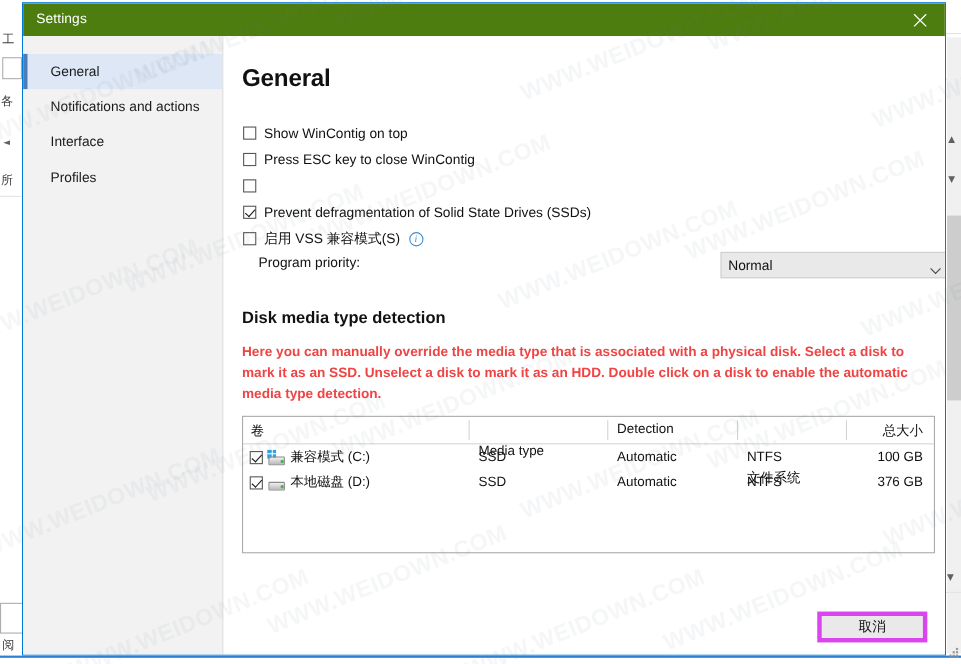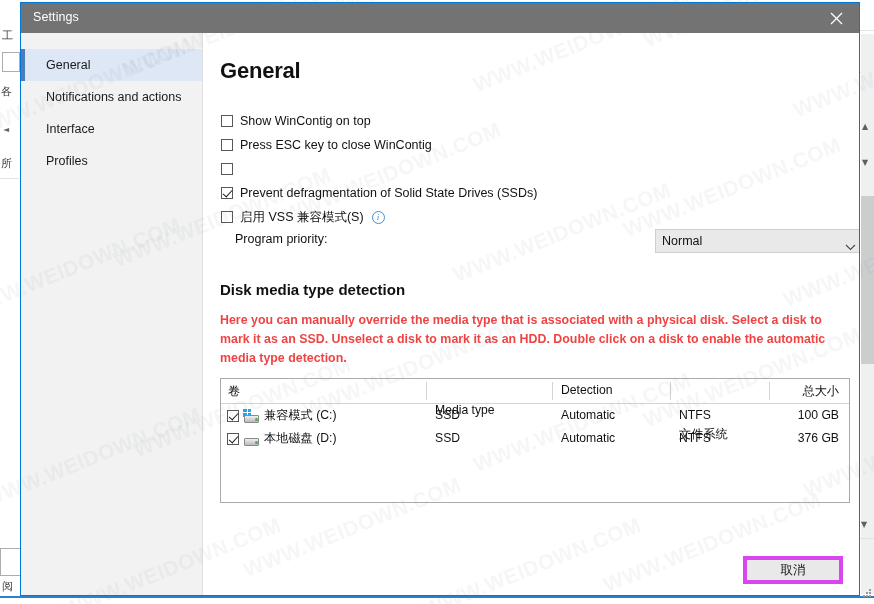--- a/index.html
+++ b/index.html
@@ -82,21 +82,21 @@
     width: 840px;
     height: 594px;
     background: #ffffff;
     border: 1px solid #0078d7;
     box-sizing: border-box;
     overflow: hidden;
   }
 
   .titlebar {
     position: absolute; left: 0; top: 0; right: 0; height: 30px;
-    background: #737373;
+    background: #4d7c0f;
     color: #ffffff;
   }
   .titlebar .title {
     position: absolute; left: 12px; top: 7px;
     font-size: 12.5px;
     color: #ffffff;
     letter-spacing: 0.1px;
   }
   .titlebar .close-btn {
     position: absolute; right: 0; top: 0; width: 46px; height: 30px;

